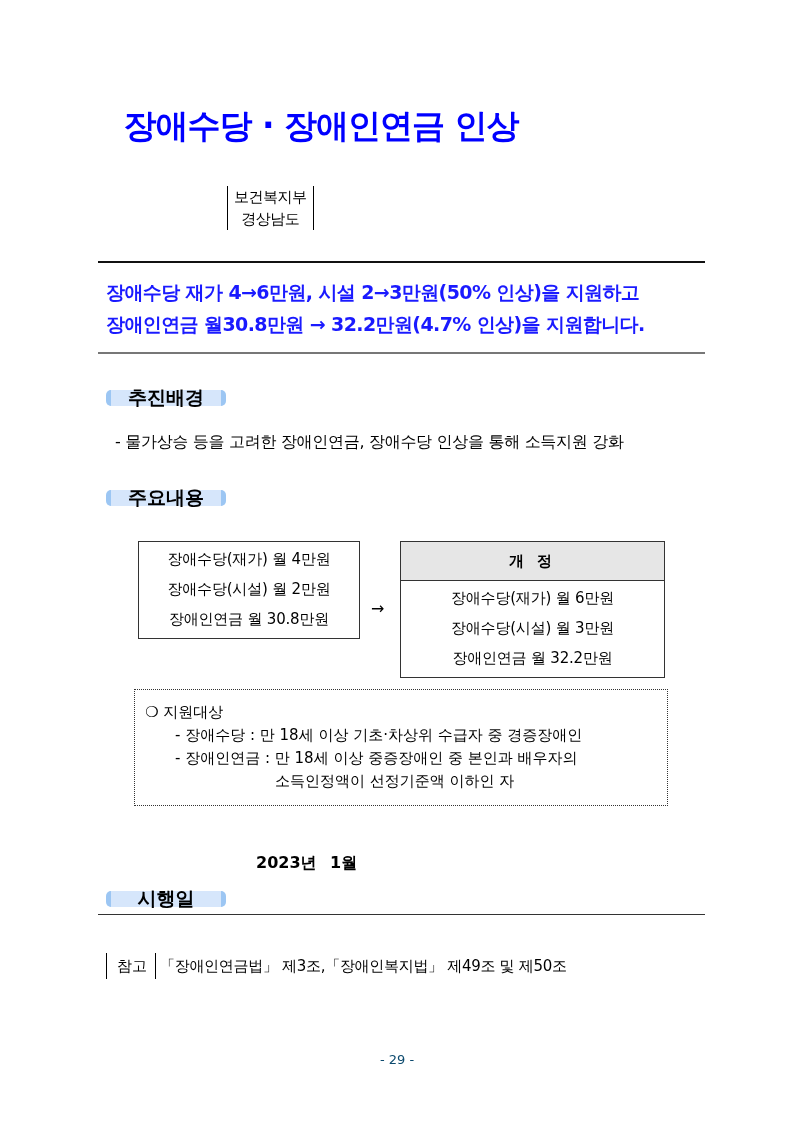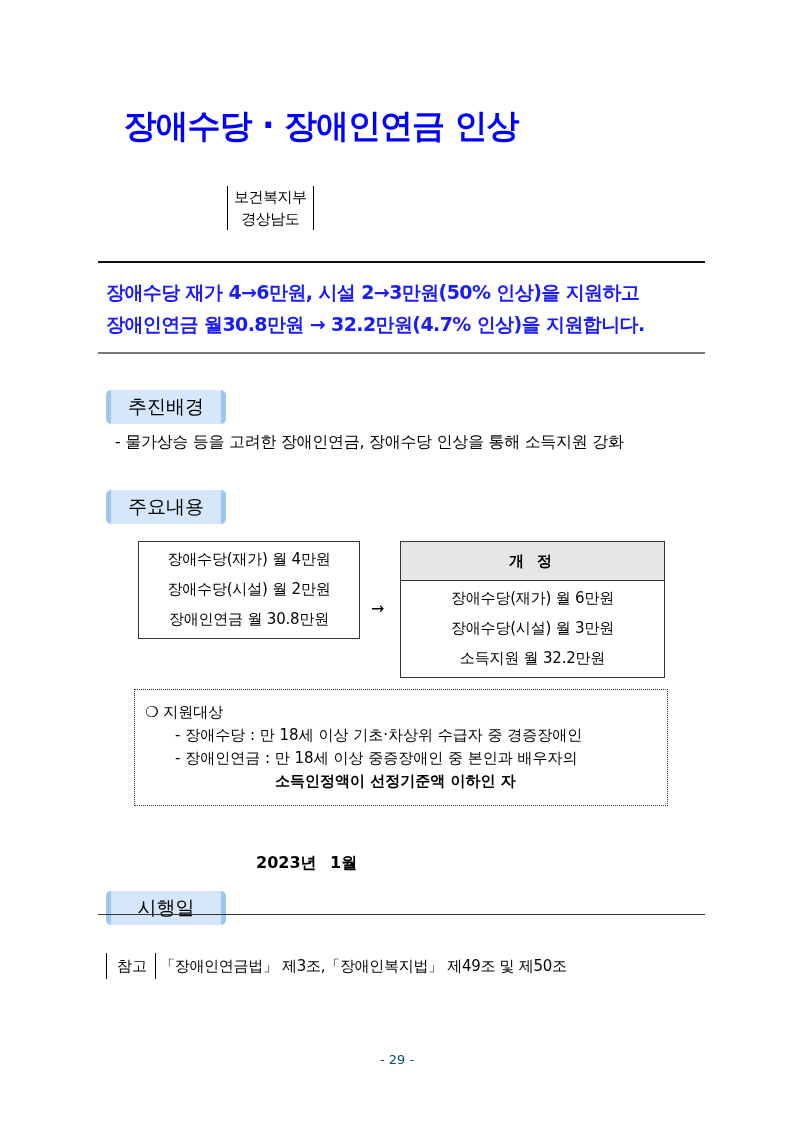--- a/index.html
+++ b/index.html
@@ -23,25 +23,25 @@
     }
     .dept .col2 { padding-left: 10px; }
     .phone-icon { font-size: 13px; }
     .hr-top { left: 98px; width: 607px; top: 261px; height: 0; border-top: 2px solid #111; }
     .hr-bot { left: 98px; width: 607px; top: 352px; height: 0; border-top: 2px solid #777; }
     .summary {
       left: 106px; top: 276px; font-size: 19px; font-weight: bold; color: #1a1aff;
       line-height: 32px; letter-spacing: -0.6px;
     }
     .badge {
-      height: 34px; background: #d6e6fb;
+      height: 16px; background: #d6e6fb;
       border-left: 5px solid #9cc6f3; border-right: 5px solid #9cc6f3;
       border-radius: 5px;
       display: flex; align-items: center; justify-content: center;
-      font-size: 19px; font-weight: normal; color: #000; box-sizing: border-box;
+      font-size: 19px; font-weight: bold; color: #000; box-sizing: border-box;
     }
     .badge1 { left: 106px; top: 390px; width: 120px; }
     .badge2 { left: 106px; top: 490px; width: 120px; }
     .badge3 { left: 106px; top: 843px; width: 120px; margin-top: 48px; }
     .bg-text { left: 115px; top: 432px; font-size: 16px; letter-spacing: -0.3px; }
     .table {
       top: 541px; width: 222px; border: 1.5px solid #333; box-sizing: border-box;
     }
     .table.old { left: 138px; }
     .table.new { left: 400px; width: 265px; }
@@ -55,21 +55,21 @@
       font-size: 15px; letter-spacing: -0.2px;
     }
     .table .rows { padding: 2px 0 4px 0; }
     .arrow { left: 371px; top: 599px; font-size: 16px; }
     .target-box {
       left: 134px; top: 689px; width: 534px; height: 117px;
       border: 1.5px dotted #333; box-sizing: border-box;
       font-size: 15px; line-height: 23px; padding: 11px 0 0 10px;
     }
     .target-box .line2, .target-box .line3 { padding-left: 30px; }
-    .target-box .line4 { padding-left: 130px; font-weight: bold; }
+    .target-box .line4 { padding-left: 130px; }
     .date { left: 256px; top: 853px; font-size: 16px; font-weight: bold; word-spacing: 8px; }
     .hr-ref { left: 98px; width: 607px; top: 914px; border-top: 1.5px solid #333; height: 0; }
     .ref {
       left: 106px; top: 953px; display: flex; font-size: 15px; line-height: 26px;
     }
     .ref .lbl { border-left: 1.5px solid #000; border-right: 1.5px solid #000; padding: 0 8px 0 10px; }
     .ref .txt { padding-left: 4px; letter-spacing: -0.3px; }
     .page-num { left: 0; width: 794px; text-align: center; top: 1052px; font-size: 13px; color: #0c4a6e; }
   </style>
 </head>
@@ -104,21 +104,21 @@
   </div>
 </div>
 
 <div class="abs arrow">→</div>
 
 <div class="abs table new">
   <div class="head">개 정</div>
   <div class="rows">
     <div class="row">장애수당(재가) 월 6만원</div>
     <div class="row">장애수당(시설) 월 3만원</div>
-    <div class="row">소득지원 월 32.2만원</div>
+    <div class="row">장애인연금 월 32.2만원</div>
   </div>
 </div>
 
 <div class="abs target-box">
   <div>
     <span>❍</span>
     <span>지원대상</span>
   </div>
   <div class="line2">- 장애수당 : 만 18세 이상 기초·차상위 수급자 중 경증장애인</div>
   <div class="line3">- 장애인연금 : 만 18세 이상 중증장애인 중 본인과 배우자의</div>

